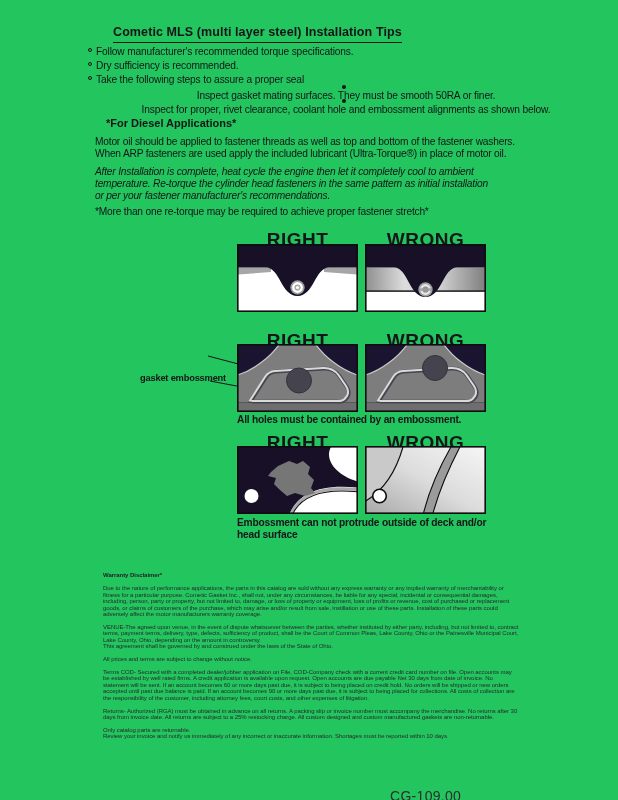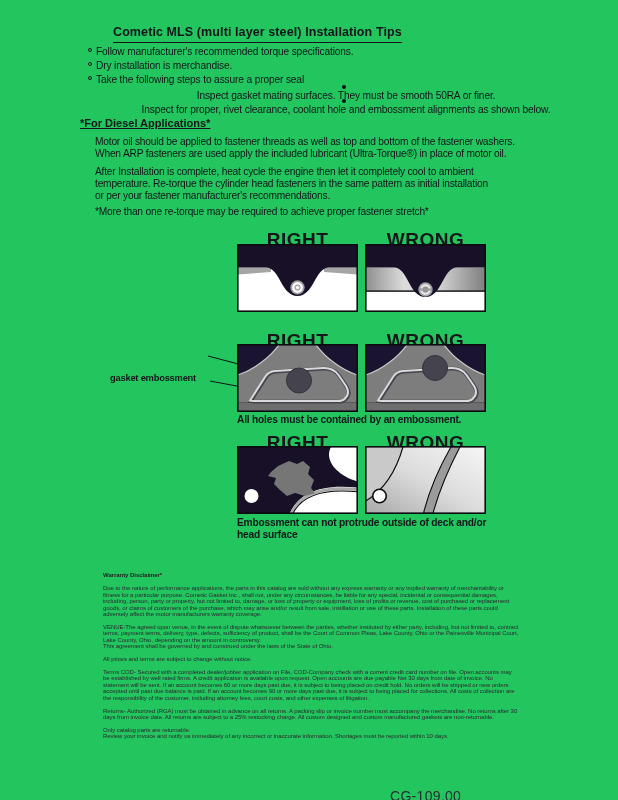--- a/index.html
+++ b/index.html
@@ -32,49 +32,49 @@
   .marker-hollow {
     width: 4px; height: 4px; border: 1px solid #15151a; border-radius: 50%;
     display: inline-block; flex: 0 0 auto; margin-right: 4px; position: relative; top: -1px;
   }
   .marker-solid {
     width: 4px; height: 4px; background: #15151a; border-radius: 50%;
     display: inline-block; flex: 0 0 auto; margin-right: 4px; position: relative; top: -1px;
   }
 
   
-  .diesel-heading { left: 80px; top: 117px; font-size: 11px; font-weight: 700; text-decoration: underline; }
+  .diesel-heading { left: 106px; top: 117px; font-size: 11px; font-weight: 700; }
   .para {
     left: 95px; width: 515px;
     font-size: 10.2px; line-height: 12.2px; letter-spacing: -0.2px;
     white-space: pre-line;
   }
   .p1 { top: 136px; }
-  .p2 { top: 166px; }
+  .p2 { top: 166px; font-style: italic; }
   .note { top: 206px; }
 
   
   .dg-label {
     width: 121px; text-align: center;
     font-size: 19px; font-weight: 700; letter-spacing: 0.5px;
   }
   .col-right { left: 237px; }
   .col-wrong { left: 365px; }
   .dg-img { width: 121px; height: 68px; }
   .dg-img svg { display: block; }
   .dg-caption {
     left: 237px; font-size: 10.2px; font-weight: 700; letter-spacing: -0.2px;
     width: 258px; line-height: 11.5px;
   }
   .callout {
     text-align: right; font-size: 9.3px; font-weight: 700;
     line-height: 9.8px; letter-spacing: -0.2px; white-space: pre-line;
   }
   .callout1 { left: 70px; top: 341px; width: 139px; }
-  .callout2 { left: 57px; top: 374px; width: 139px; }
+  .callout2 { left: 87px; top: 374px; width: 139px; }
   .leader-lines { left: 118px; top: 344px; }
 
   
   .legal { left: 103px; top: 572px; width: 416px; font-size: 6px; line-height: 6.4px; letter-spacing: -0.05px; color: #2a2a2e; }
   .legal h3 { font-size: 6px; font-weight: 700; margin-bottom: 7px; color: #222226; }
   .legal p { margin-bottom: 6.5px; white-space: pre-line; }
 
   
   .doc-number { left: 390px; top: 761px; font-size: 14px; letter-spacing: 0.3px; color: #2c2c30; margin-top: 27px; }
 </style>
@@ -85,21 +85,21 @@
 
   <div class="abs doc-title">Cometic MLS (multi layer steel) Installation Tips</div>
 
   <div class="abs tips">
     <div class="tip-row">
       <span class="marker-hollow"></span>
       <span>Follow manufacturer's recommended torque specifications.</span>
     </div>
     <div class="tip-row">
       <span class="marker-hollow"></span>
-      <span>Dry installation is merchandise.</span>
+      <span>Dry sufficiency is recommended.</span>
     </div>
     <div class="tip-row">
       <span class="marker-hollow"></span>
       <span>Take the following steps to assure a proper seal</span>
     </div>
     <div class="tip-row sub">
       <span class="marker-solid"></span>
       <span>Inspect gasket mating surfaces.  They must be smooth 50RA or finer.</span>
     </div>
     <div class="tip-row sub">

